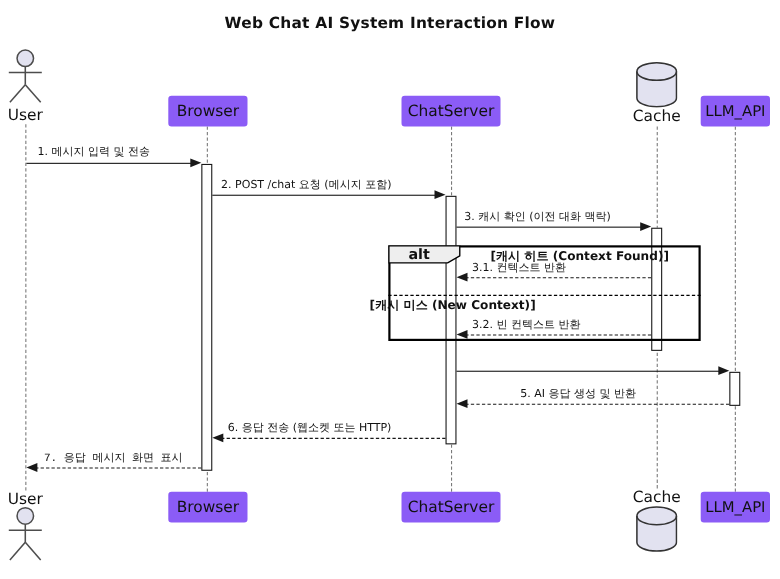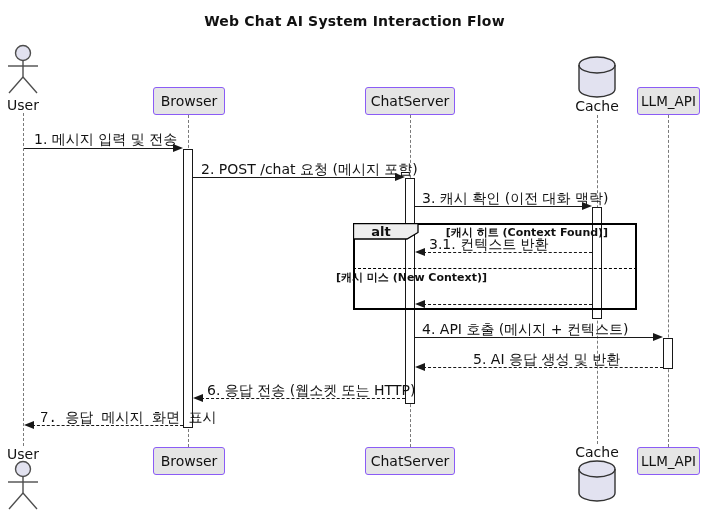--- a/index.html
+++ b/index.html
@@ -12,34 +12,34 @@
     position:absolute; left:0; top:13px; width:709px; text-align:center;
     font-size:14px; font-weight:bold; letter-spacing:0.2px;
   }
   .lifeline { position:absolute; width:0; border-left:1px dashed #7a7a7a; }
   .activation {
     position:absolute; width:10px; box-sizing:border-box;
     background:#ffffff; border:1px solid #181818;
   }
   .pbox {
     position:absolute; height:28px; box-sizing:border-box;
-    background:#e5e5e5; border:1px solid #8b5cf6; border-radius:3px;
+    background:#8b5cf6; border:5px solid #8b5cf6; border-radius:3px;
     display:flex; align-items:center; justify-content:center;
     font-size:14px; white-space:nowrap;
   }
   .plabel {
     position:absolute; text-align:center; font-size:14px; white-space:nowrap;
   }
   .msg-line { position:absolute; height:0; }
   .msg-line.solid  { border-top:1px solid #181818; }
   .msg-line.dashed { border-top:1px dashed #181818; }
   .arr { position:absolute; width:0; height:0; }
   .arr.right { border-left:10px solid #181818; border-top:4.5px solid transparent; border-bottom:4.5px solid transparent; }
   .arr.left  { border-right:10px solid #181818; border-top:4.5px solid transparent; border-bottom:4.5px solid transparent; }
-  .msg-label { position:absolute; font-size:14px; white-space:nowrap; }
+  .msg-label { position:absolute; font-size:10px; white-space:nowrap; }
   .alt-frame { position:absolute; box-sizing:border-box; border:2px solid #000; background:transparent; }
   .alt-tab { position:absolute; }
   .alt-tab-text {
     position:absolute; font-size:13px; font-weight:bold; text-align:center;
   }
   .guard { position:absolute; font-size:11px; font-weight:bold; white-space:nowrap; }
   .divider { position:absolute; height:0; border-top:1px dashed #000; }
   svg { display:block; }
 </style>
 </head>
@@ -109,24 +109,24 @@
   <div class="alt-tab-text" style="left:353px; top:224px; width:56px;">alt</div>
   <div class="guard" style="left:419px; top:225px; width:216px; text-align:center;">[캐시 히트 (Context Found)]</div>
 
   <div class="msg-label" style="left:429px; top:236px;">3.1. 컨텍스트 반환</div>
   <div class="msg-line dashed" style="left:423px; top:252px; width:169px;"></div>
   <div class="arr left" style="left:415px; top:248px;"></div>
 
   <div class="divider" style="left:353px; top:268px; width:284px;"></div>
   <div class="guard" style="left:336px; top:270px;">[캐시 미스 (New Context)]</div>
 
+  <div class="msg-label" style="left:429px; top:288px;">3.2. 빈 컨텍스트 반환</div>
   <div class="msg-line dashed" style="left:423px; top:304px; width:169px;"></div>
   <div class="arr left" style="left:415px; top:300px;"></div>
 
-  <div class="msg-label" style="left:422px; top:321px;">4. API 호출 (메시지 + 컨텍스트)</div>
   <div class="msg-line solid" style="left:415px; top:337px; width:240px;"></div>
   <div class="arr right" style="left:653px; top:333px;"></div>
 
   <div class="msg-label" style="left:429px; top:351px;margin-left:44px;">5. AI 응답 생성 및 반환</div>
   <div class="msg-line dashed" style="left:423px; top:367px; width:240px;"></div>
   <div class="arr left" style="left:415px; top:363px;"></div>
 
   <div class="msg-label" style="left:207px; top:382px;">6. 응답 전송 (웹소켓 또는 HTTP)</div>
   <div class="msg-line dashed" style="left:201px; top:398px; width:204px;"></div>
   <div class="arr left" style="left:193px; top:394px;"></div>

